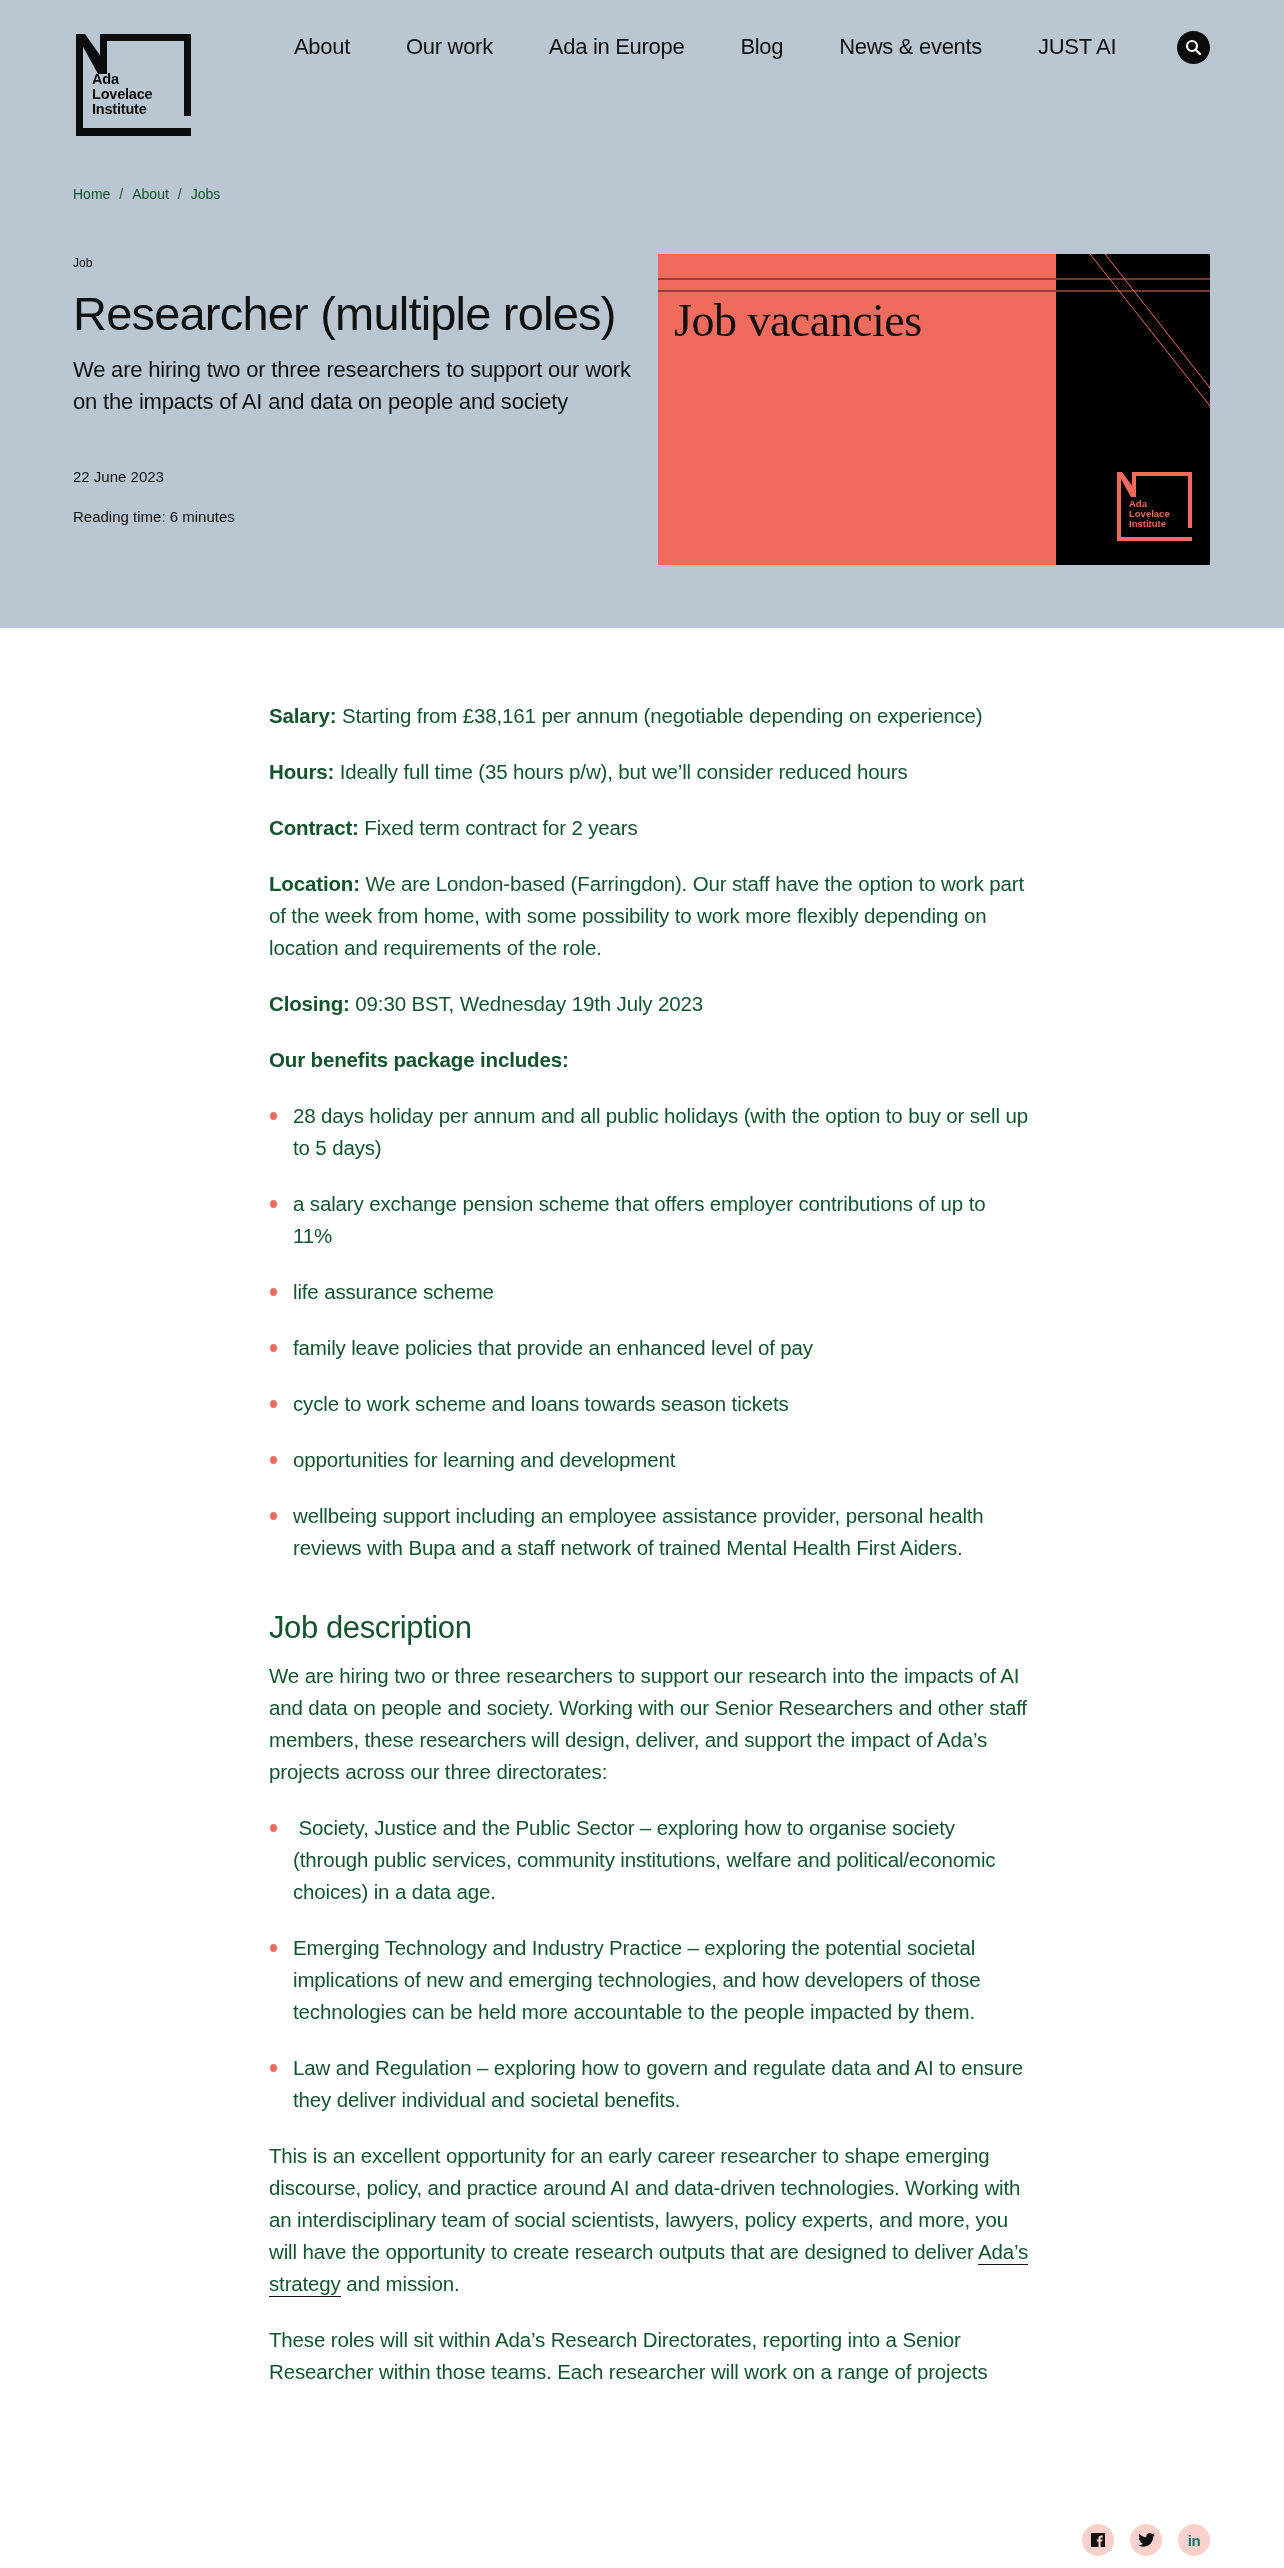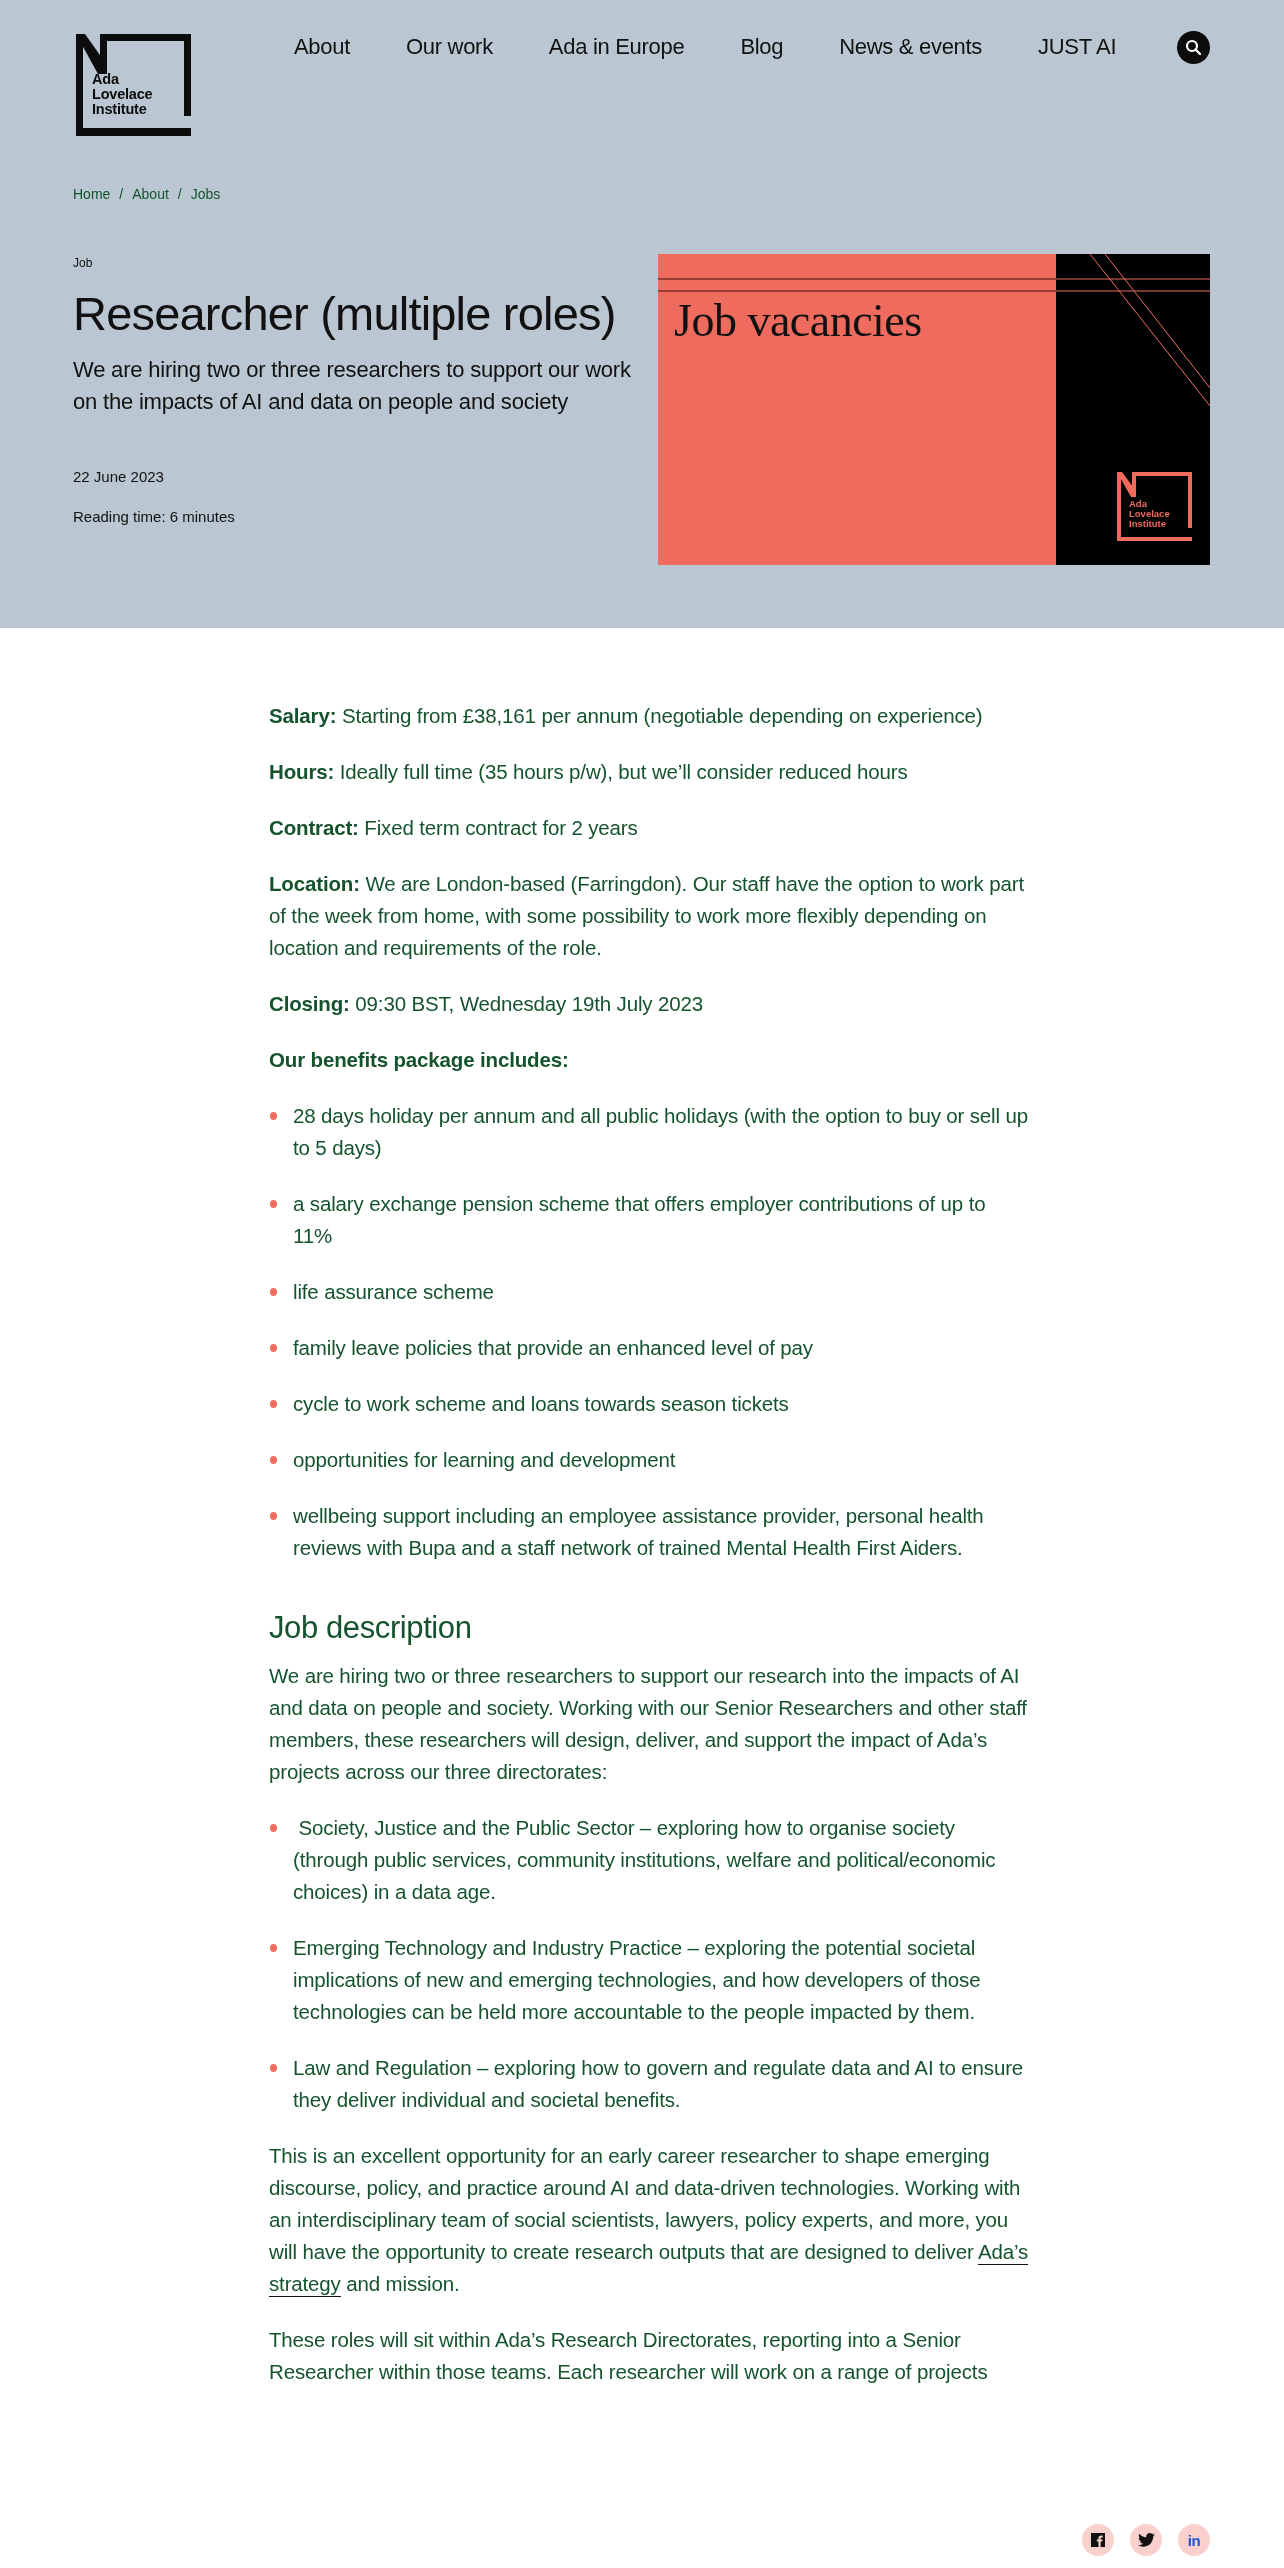--- a/index.html
+++ b/index.html
@@ -252,15 +252,15 @@
       <rect x="0" y="0" width="14" height="14" fill="#111"></rect>
       <path d="M9.6 14 V8.6 H11.3 L11.6 6.6 H9.6 V5.4 C9.6 4.8 9.8 4.4 10.6 4.4 H11.7 V2.6 C11.5 2.6 10.9 2.5 10.1 2.5 C8.5 2.5 7.5 3.5 7.5 5.2 V6.6 H5.8 V8.6 H7.5 V14 Z" fill="#f9d0cb"></path>
     </svg>
   </a>
   <a class="social-btn">
     <svg width="17" height="14" viewBox="0 0 24 20">
       <path d="M24 2.4c-.9.4-1.8.6-2.8.8 1-.6 1.8-1.6 2.2-2.7-1 .6-2 1-3.1 1.2C19.3.7 18 0 16.6 0c-2.7 0-4.9 2.2-4.9 4.9 0 .4 0 .8.1 1.1C7.7 5.8 4.1 3.9 1.7.9c-.4.7-.7 1.6-.7 2.5 0 1.7.9 3.2 2.2 4.1-.8 0-1.6-.2-2.2-.6v.1c0 2.4 1.7 4.4 3.9 4.8-.4.1-.8.2-1.3.2-.3 0-.6 0-.9-.1.6 2 2.4 3.4 4.6 3.4-1.7 1.3-3.8 2.1-6.1 2.1-.4 0-.8 0-1.2-.1 2.2 1.4 4.8 2.2 7.5 2.2 9.1 0 14-7.5 14-14v-.6c1-.7 1.8-1.6 2.4-2.5z" fill="#111"></path>
     </svg>
   </a>
   <a class="social-btn">
-    <span style="font-weight:bold;font-size:15px;color:#1d4ed8;letter-spacing:-0.5px;">in</span>
+    <span style="font-weight:bold;font-size:15px;color:#0f766e;letter-spacing:-0.5px;">in</span>
   </a>
 </div>
 
 </body></html>

